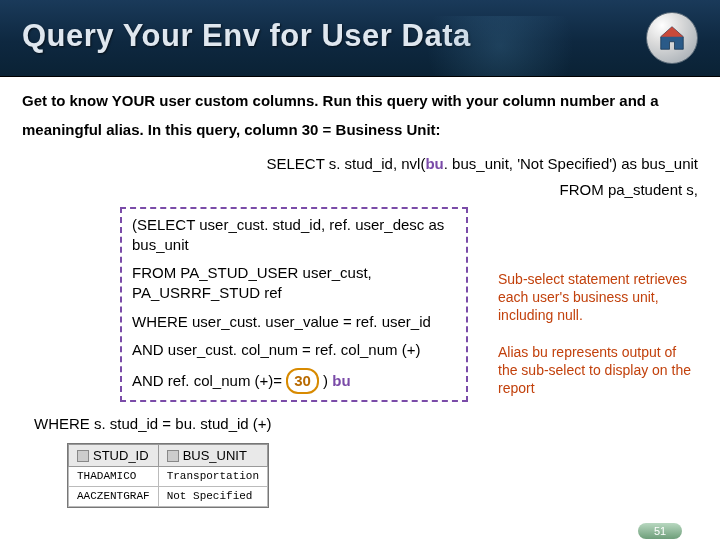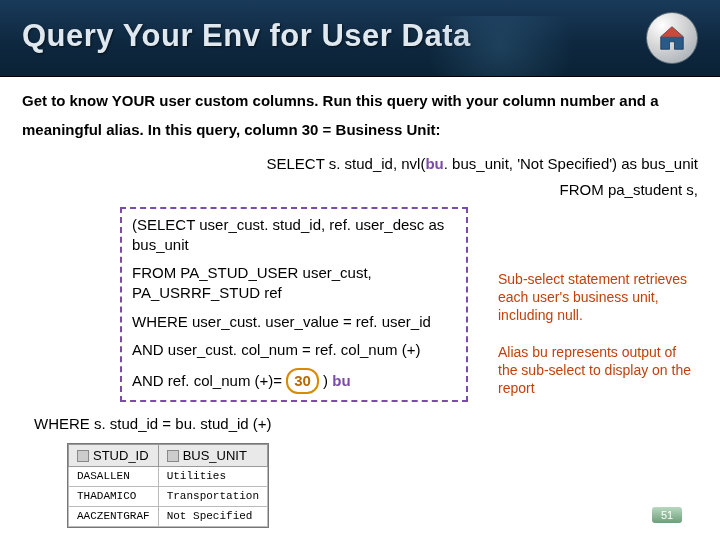--- a/index.html
+++ b/index.html
@@ -129,30 +129,30 @@
     display: inline-block;
     width: 10px;
     height: 10px;
     background: #ccc;
     border: 1px solid #888;
     margin-right: 4px;
     vertical-align: middle;
   }
   .page-num {
     position: absolute;
-    bottom: 17px;
+    bottom: 1px;
     right: 38px;
     background: linear-gradient(to bottom, #b8d8c0, #6e9e7a);
     color: #fff;
     font-size: 11px;
-    width: 30px;
+    width: 44px;
     height: 16px;
     text-align: center;
     line-height: 16px;
-    border-radius: 3px;
+    border-radius: 8px;
   }
 </style>
 </head>
 <body>
 
 <div class="header">
   <div class="header-pattern"></div>
   <span class="title">Query Your Env for User Data</span>
   <div class="home-btn">
     <svg viewBox="0 0 24 24">
@@ -186,24 +186,20 @@
   <div class="table-shot">
     <table>
       <thead>
         <tr>
           <th><span class="th-icon"></span><span>STUD_ID</span></th>
           <th><span class="th-icon"></span><span>BUS_UNIT</span></th>
         </tr>
       </thead>
       <tbody>
         <tr>
-          <td>DASALLEN</td>
-          <td>Utilities</td>
-        </tr>
-        <tr>
           <td>THADAMICO</td>
           <td>Transportation</td>
         </tr>
         <tr>
           <td>AACZENTGRAF</td>
           <td>Not Specified</td>
         </tr>
       </tbody>
     </table>
   </div>

